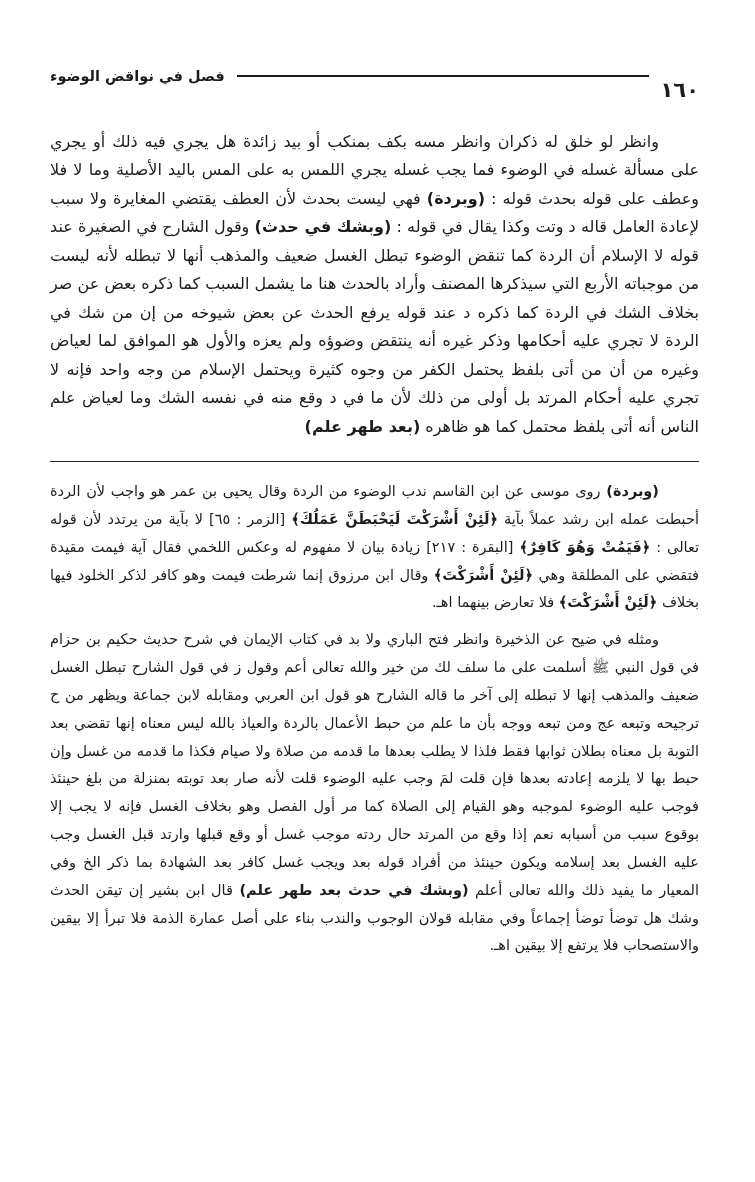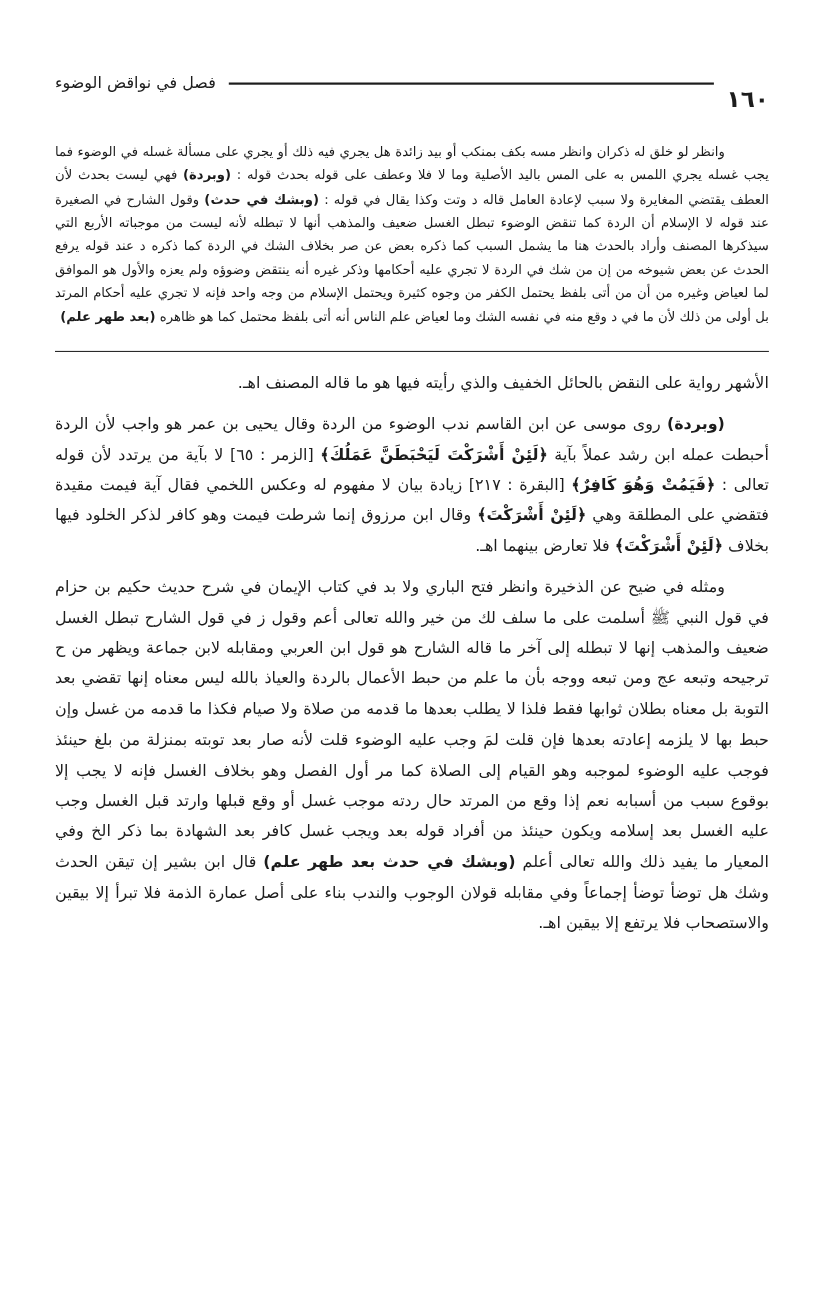--- a/index.html
+++ b/index.html
@@ -31,26 +31,26 @@
     letter-spacing: 1px;
     white-space: nowrap;
     margin-top: 28px;
   }
   .header-rule {
     flex: 1;
     height: 0;
     border-top: 2.5px solid #1c1c1c;
   }
   .header-title {
-    font-weight: normal;
+    font-weight: bold;
     font-size: 14.5px;
     white-space: nowrap;
   }
   .body-text {
-    font-size: 12px;
+    font-size: 16px;
     line-height: 1.78;
     text-align: justify;
     text-justify: inter-word;
   }
   .body-text p, .footnotes p {
     margin: 0;
   }
   .indent {
     text-indent: 40px;
   }
@@ -86,18 +86,17 @@
     <span class="header-title">فصل في نواقض الوضوء</span>
   </div>
 
   <div class="body-text">
     <p class="indent"><span>وانظر لو خلق له ذكران وانظر مسه بكف بمنكب أو بيد زائدة هل يجري فيه ذلك أو يجري على مسألة غسله في الوضوء فما يجب غسله يجري اللمس به على المس باليد الأصلية وما لا فلا وعطف على قوله بحدث قوله : </span><span class="bold">(وبردة)</span><span> فهي ليست بحدث لأن العطف يقتضي المغايرة ولا سبب لإعادة العامل قاله د وتت وكذا يقال في قوله : </span><span class="bold">(وبشك في حدث)</span><span> وقول الشارح في الصغيرة عند قوله لا الإسلام أن الردة كما تنقض الوضوء تبطل الغسل ضعيف والمذهب أنها لا تبطله لأنه ليست من موجباته الأربع التي سيذكرها المصنف وأراد بالحدث هنا ما يشمل السبب كما ذكره بعض عن صر بخلاف الشك في الردة كما ذكره د عند قوله يرفع الحدث عن بعض شيوخه من إن من شك في الردة لا تجري عليه أحكامها وذكر غيره أنه ينتقض وضوؤه ولم يعزه والأول هو الموافق لما لعياض وغيره من أن من أتى بلفظ يحتمل الكفر من وجوه كثيرة ويحتمل الإسلام من وجه واحد فإنه لا تجري عليه أحكام المرتد بل أولى من ذلك لأن ما في د وقع منه في نفسه الشك وما لعياض علم الناس أنه أتى بلفظ محتمل كما هو ظاهره </span><span class="bold">(بعد طهر علم)</span></p>
   </div>
 
   <hr class="separator">
 
   <div class="footnotes">
-    <p><span>الأشهر رواية على النقض بالحائل الخفيف والذي رأيته فيها هو ما قاله المصنف اهـ.</span></p>
     <p class="indent"><span class="bold">(وبردة)</span><span> روى موسى عن ابن القاسم ندب الوضوء من الردة وقال يحيى بن عمر هو واجب لأن الردة أحبطت عمله ابن رشد عملاً بآية </span><span class="quran">﴿لَئِنْ أَشْرَكْتَ لَيَحْبَطَنَّ عَمَلُكَ﴾</span><span> [الزمر : ٦٥] لا بآية من يرتدد لأن قوله تعالى : </span><span class="quran">﴿فَيَمُتْ وَهُوَ كَافِرٌ﴾</span><span> [البقرة : ٢١٧] زيادة بيان لا مفهوم له وعكس اللخمي فقال آية فيمت مقيدة فتقضي على المطلقة وهي </span><span class="quran">﴿لَئِنْ أَشْرَكْتَ﴾</span><span> وقال ابن مرزوق إنما شرطت فيمت وهو كافر لذكر الخلود فيها بخلاف </span><span class="quran">﴿لَئِنْ أَشْرَكْتَ﴾</span><span> فلا تعارض بينهما اهـ.</span></p>
     <p class="indent"><span>ومثله في ضيح عن الذخيرة وانظر فتح الباري ولا بد في كتاب الإيمان في شرح حديث حكيم بن حزام في قول النبي ﷺ أسلمت على ما سلف لك من خير والله تعالى أعم وقول ز في قول الشارح تبطل الغسل ضعيف والمذهب إنها لا تبطله إلى آخر ما قاله الشارح هو قول ابن العربي ومقابله لابن جماعة ويظهر من ح ترجيحه وتبعه عج ومن تبعه ووجه بأن ما علم من حبط الأعمال بالردة والعياذ بالله ليس معناه إنها تقضي بعد التوبة بل معناه بطلان ثوابها فقط فلذا لا يطلب بعدها ما قدمه من صلاة ولا صيام فكذا ما قدمه من غسل وإن حبط بها لا يلزمه إعادته بعدها فإن قلت لمَ وجب عليه الوضوء قلت لأنه صار بعد توبته بمنزلة من بلغ حينئذ فوجب عليه الوضوء لموجبه وهو القيام إلى الصلاة كما مر أول الفصل وهو بخلاف الغسل فإنه لا يجب إلا بوقوع سبب من أسبابه نعم إذا وقع من المرتد حال ردته موجب غسل أو وقع قبلها وارتد قبل الغسل وجب عليه الغسل بعد إسلامه ويكون حينئذ من أفراد قوله بعد ويجب غسل كافر بعد الشهادة بما ذكر الخ وفي المعيار ما يفيد ذلك والله تعالى أعلم </span><span class="bold">(وبشك في حدث بعد طهر علم)</span><span> قال ابن بشير إن تيقن الحدث وشك هل توضأ توضأ إجماعاً وفي مقابله قولان الوجوب والندب بناء على أصل عمارة الذمة فلا تبرأ إلا بيقين والاستصحاب فلا يرتفع إلا بيقين اهـ.</span></p>
   </div>
 
 </div>
 
 </body></html>

